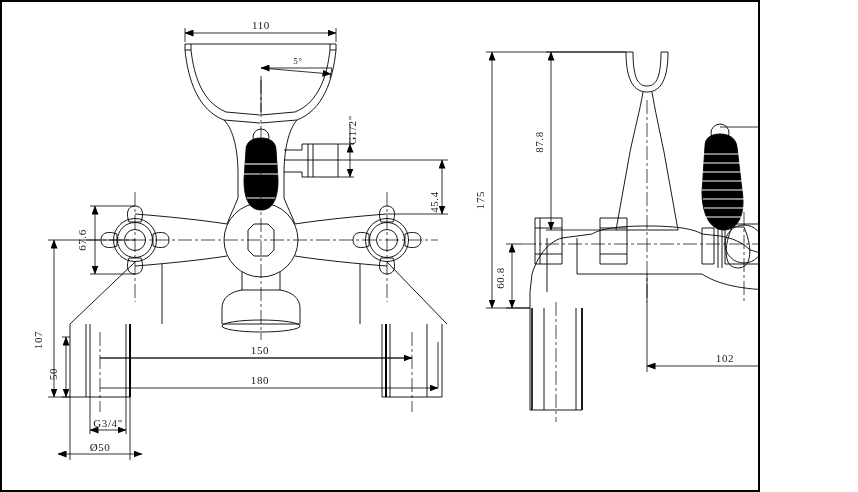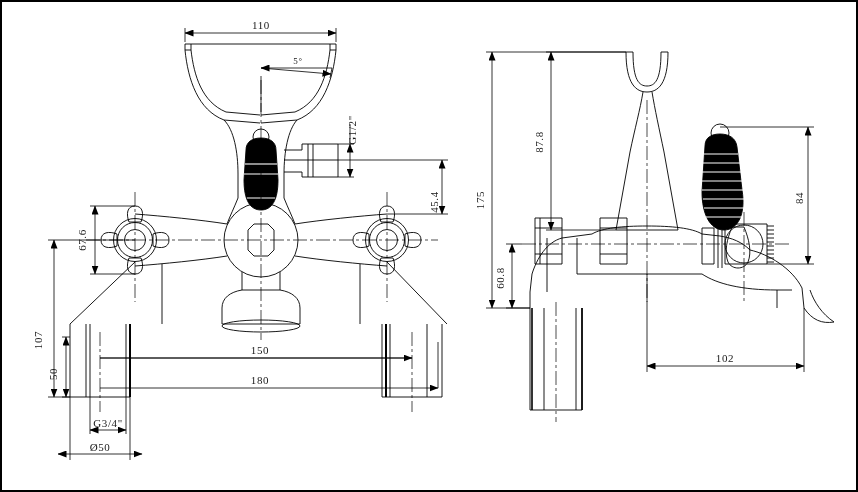--- a/index.html
+++ b/index.html
@@ -4,21 +4,21 @@
 <title>Technical Drawing</title>
 <style>
   html, body {
     margin: 0;
     padding: 0;
     background: #ffffff;
     font-family: "Liberation Serif", serif;
   }
   #sheet {
     position: relative;
-    width: 858px;
+    width: 760px;
     height: 492px;
     background: #ffffff;
     overflow: hidden;
     box-sizing: border-box;
     border: 2px solid #000000;
   }
   #sheet svg { display: block; }
   .dimtext {
     font-family: "Liberation Serif", serif;
     font-size: 11px;

